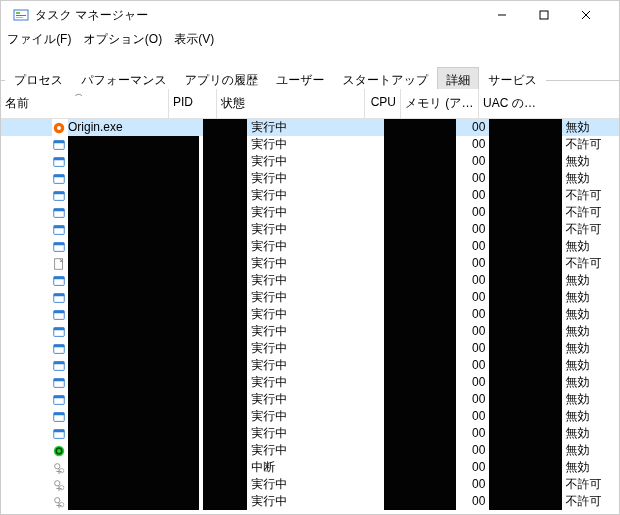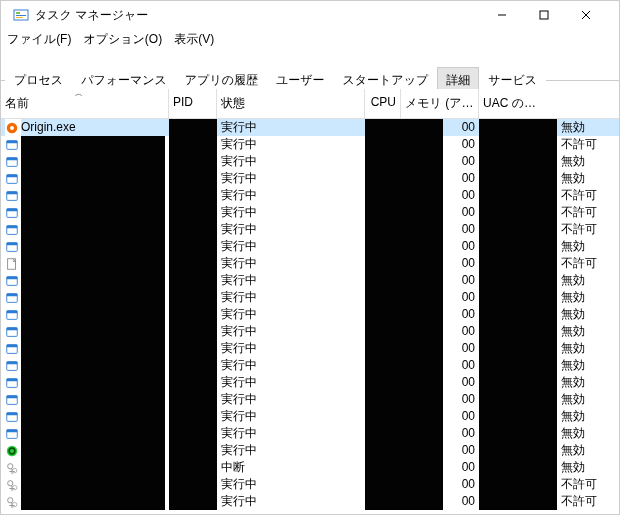--- a/index.html
+++ b/index.html
@@ -11,21 +11,21 @@
 .win-btn { width: 42px; height: 28px; display: flex; align-items: center; justify-content: center; color: #333; }
 .menubar { display: flex; padding: 2px 6px 6px; gap: 12px; }
 .menubar span { color: #000; }
 .tabs { display: flex; border-bottom: 1px solid #ccc; padding-left: 4px; }
 .tab { padding: 4px 8px; border: 1px solid transparent; border-bottom: none; position: relative; top: 13px; background: #fff; }
 .tab.active { border-color: #ccc; background: #e5e5e5; }
 .table-wrap { position: relative; }
 .header-row { display: flex; border-bottom: 1px solid #e0e0e0; background: #fff; }
 .header-cell { padding: 6px 4px; border-right: 1px solid #e0e0e0; overflow: hidden; white-space: nowrap; text-overflow: ellipsis; position: relative; }
 .sort-ind { position: absolute; left: 74px; top: -1px; font-size: 8px; color: #444; }
-.row { display: flex; height: 17px; align-items: center; }
+.row { display: flex; height: 17px; align-items: center; padding-left: 47px; }
 .row.sel { background: #cce8ff; }
 .cell { padding: 0 4px; overflow: hidden; white-space: nowrap; text-overflow: ellipsis; height: 17px; line-height: 17px; }
 .cell.black { background: #030303; }
 .proc-icon { width: 14px; height: 14px; display: inline-block; vertical-align: middle; margin-right: 2px; }
 .col-name { width: 168px; }
 .col-pid { width: 48px; }
 .col-status { width: 148px; }
 .col-user { width: 78px; }
 .col-cpu { width: 36px; text-align: right; }
 .col-mem { width: 78px; }

